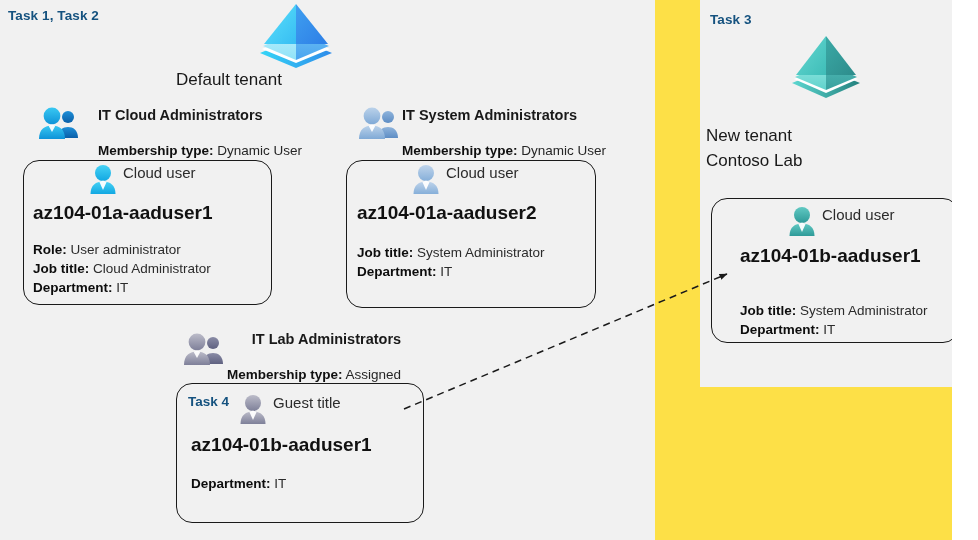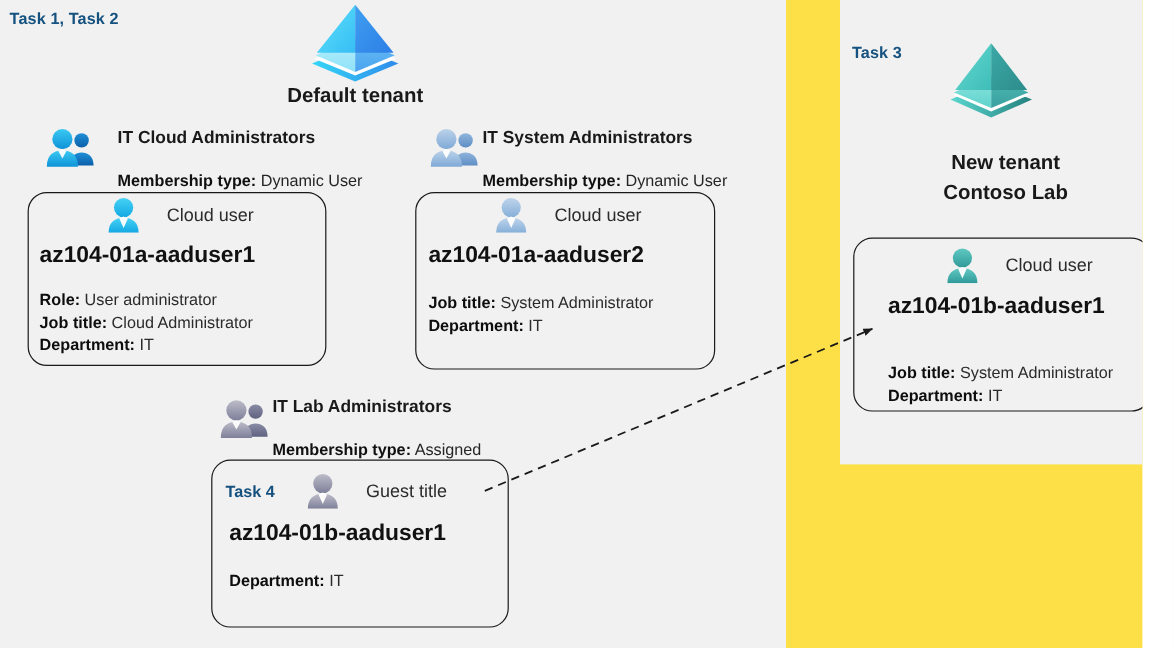--- a/index.html
+++ b/index.html
@@ -27,24 +27,24 @@
     font-size: 13.5px;
     font-weight: bold;
     color: #15527f;
     letter-spacing: 0.1px;
     white-space: nowrap;
   }
 
   .tenant-title {
     position: absolute;
     font-size: 17px;
-    font-weight: bold;
+    font-weight: normal;
     color: #191919;
     white-space: nowrap;
-    text-align: center;
+    text-align: left;
   }
   .tenant-title.two-line { line-height: 1.45; }
 
   .group-block { position: absolute; }
   .group-name {
     font-size: 14.5px;
     font-weight: bold;
     color: #191919;
     white-space: nowrap;
     line-height: 1.25;
@@ -62,22 +62,21 @@
     position: absolute;
     border: 1.4px solid #1a1a1a;
     border-radius: 16px;
     background: #f1f1f1;
     box-sizing: border-box;
   }
 
   .card-head {
     position: absolute;
     display: flex;
-    align-items: center;
-    gap: 22px;
+    gap: 6px;
     white-space: nowrap;
   }
   .card-head .role-text {
     font-size: 15px;
     color: #2b2b2b;
   }
   .card-head .task-inline {
     font-size: 13.5px;
     font-weight: bold;
     color: #15527f;
@@ -113,21 +112,21 @@
 </style>
 </head>
 <body>
 
 <div id="canvas">
 
   <div id="panel-left" class="panel"></div>
   <div id="panel-right" class="panel"></div>
 
   <div class="task-label" style="left:8px; top:8px;">Task 1, Task 2</div>
-  <div class="task-label" style="left:710px; top:12px;margin-top:24px;">Task 3</div>
+  <div class="task-label" style="left:710px; top:12px;">Task 3</div>
 
   <div class="icon-wrap" style="left:258px; top:2px;">
     <svg class="icon-svg" width="76" height="70" viewBox="0 0 76 70">
       <defs>
         <linearGradient id="tBaseL" x1="0" y1="0" x2="1" y2="0">
           <stop offset="0%" stop-color="#35D6F7"></stop>
             <stop offset="100%" stop-color="#2E8BEA"></stop>
         </linearGradient>
         <linearGradient id="tLeftL" x1="0" y1="0" x2="1" y2="1">
           <stop offset="0%" stop-color="#5DE3FB"></stop>
@@ -327,21 +326,21 @@
             <stop offset="100%" stop-color="#5F6180"></stop>
         </linearGradient>
       </defs>
       <circle cx="30" cy="10" r="6" fill="url(#g3b)"></circle>
       <path d="M20 31 C20 23 25 20 30 20 C35 20 40 23 40 31 Z" fill="url(#g3b)"></path>
       <circle cx="14" cy="9" r="8.4" fill="url(#g3a)"></circle>
       <path d="M1 32 C1 22 7 18.5 14 18.5 C21 18.5 27 22 27 32 Z" fill="url(#g3a)"></path>
       <path d="M10.6 18.8 L14 25 L17.4 18.8 L14 17.2 Z" fill="#ffffff" opacity="0.93"></path>
     </svg>
   </div>
-  <div class="group-block" style="left:227px; top:330px;">
+  <div class="group-block" style="left:227px; top:330px;text-align:right;">
     <div class="group-name">IT Lab Administrators</div>
     <div class="group-meta">
       <b>Membership type:</b>
       <span>Assigned</span>
     </div>
   </div>
 
   <div class="card" style="left:176px; top:383px; width:248px; height:140px;">
   </div>
   <div class="card-head" style="left:188px; top:394px;">

